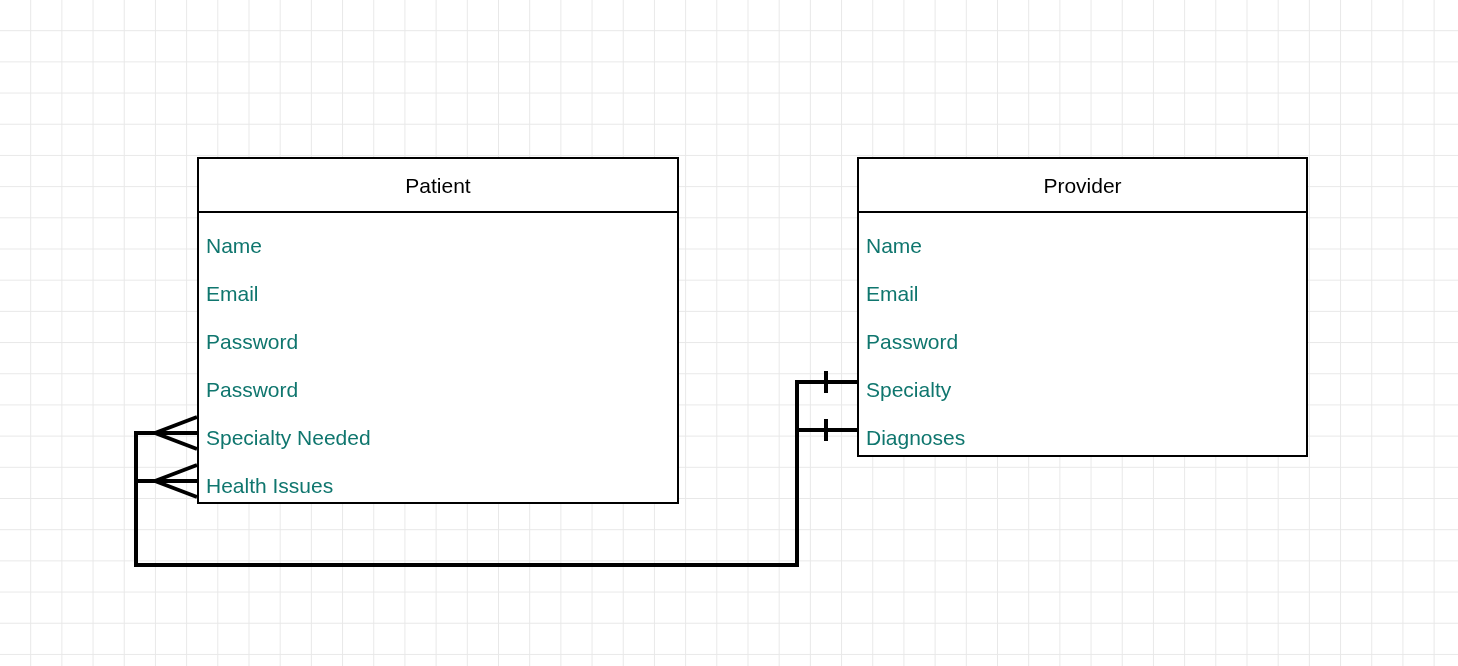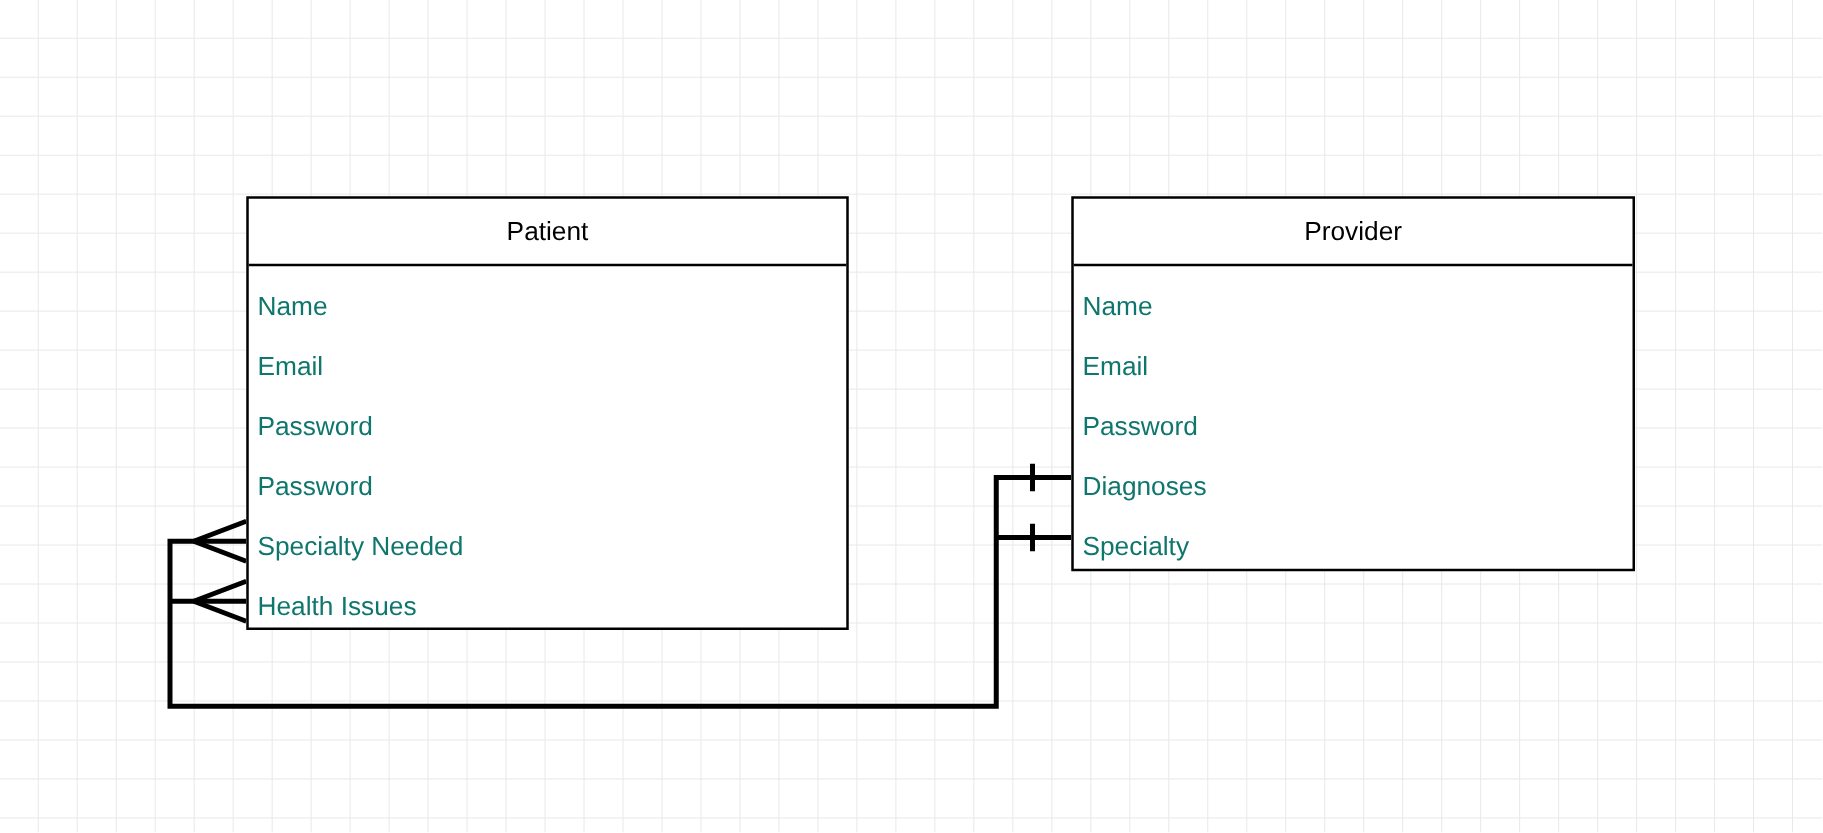--- a/index.html
+++ b/index.html
@@ -132,21 +132,21 @@
       <div class="attr-row">
         <span class="attr-label">Name</span>
       </div>
       <div class="attr-row">
         <span class="attr-label">Email</span>
       </div>
       <div class="attr-row">
         <span class="attr-label">Password</span>
       </div>
       <div class="attr-row">
-        <span class="attr-label">Diagnoses</span>
+        <span class="attr-label">Specialty</span>
       </div>
       <div class="attr-row">
-        <span class="attr-label">Specialty</span>
+        <span class="attr-label">Diagnoses</span>
       </div>
     </div>
   </div>
 
 </div>
 
 </body></html>

